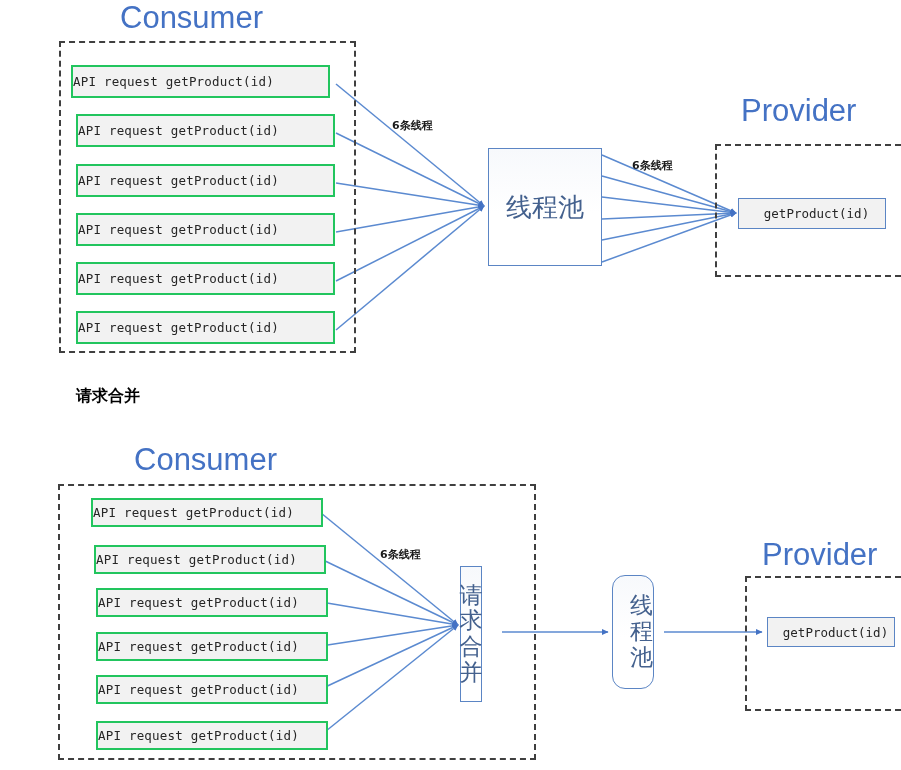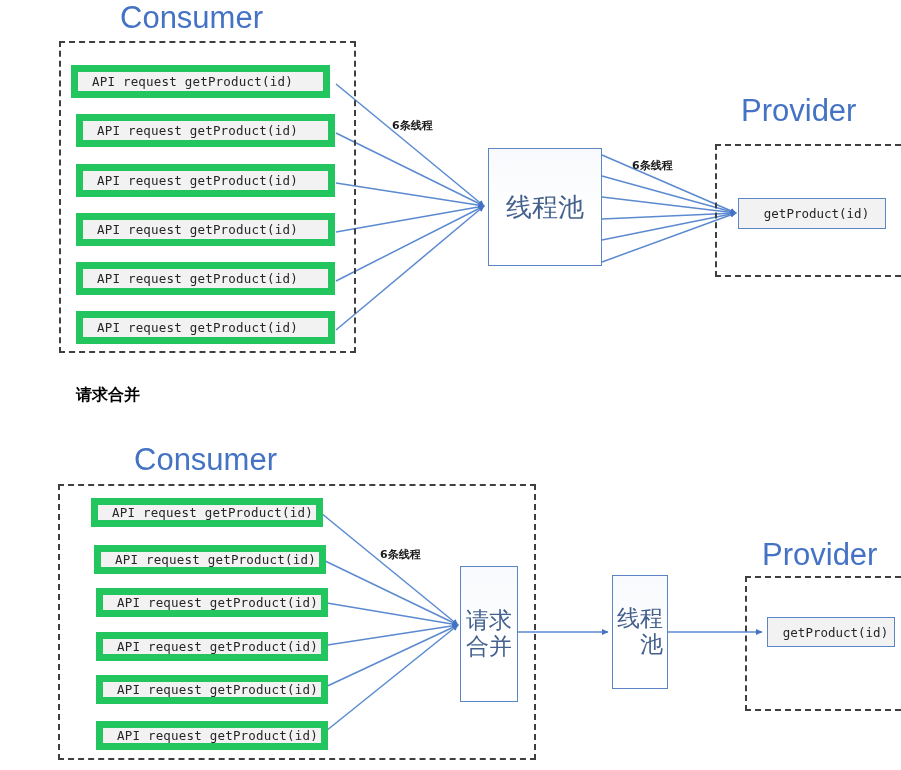--- a/index.html
+++ b/index.html
@@ -39,28 +39,28 @@
   .dashdot-box {
     position: absolute;
     border: 2px dashed #3F3F3F;
     box-sizing: border-box;
     background: transparent;
   }
   
   .api-box {
     position: absolute;
     box-sizing: border-box;
-    border: 7px solid #22c55e;
+    border: 2px solid #22c55e;
     background: #F2F2F2;
     color: #262626;
     font-family: "DejaVu Sans Mono", monospace;
     font-size: 12.5px;
     display: flex;
     align-items: center;
-    padding-left: 14px;
+    padding-left: 0;
     letter-spacing: 0.2px;
     white-space: nowrap;
   }
   
   .proc-box {
     position: absolute;
     box-sizing: border-box;
     border: 1px solid #5B85C4;
     background: linear-gradient(180deg,#F7F9FC 0%, #FFFFFF 55%);
     display: flex;
@@ -98,21 +98,21 @@
     font-family: "DejaVu Sans", sans-serif;
     font-size: 11px;
     font-weight: 700;
     white-space: nowrap;
     line-height: 1;
   }
   
   .caption {
     position: absolute;
     color: #000000;
-    font-family: Liberation Mono, monospace;
+    font-family: Liberation Sans, sans-serif;
     font-size: 16px;
     font-weight: 700;
     white-space: nowrap;
     line-height: 1;
   }
 </style>
 </head>
 <body>
 
 <div id="canvas">
@@ -190,24 +190,24 @@
 
   <div class="api-box" style="left:55px; top:498px; width:232px; height:29px;">API request getProduct(id)</div>
   <div class="api-box" style="left:58px; top:545px; width:232px; height:29px;">API request getProduct(id)</div>
   <div class="api-box" style="left:60px; top:588px; width:232px; height:29px;">API request getProduct(id)</div>
   <div class="api-box" style="left:60px; top:632px; width:232px; height:29px;">API request getProduct(id)</div>
   <div class="api-box" style="left:60px; top:675px; width:232px; height:29px;">API request getProduct(id)</div>
   <div class="api-box" style="left:60px; top:721px; width:232px; height:29px;">API request getProduct(id)</div>
 
   <div class="edge-label" style="left:344px; top:549px;">6条线程</div>
 
-  <div class="proc-box vertical" style="left:424px; top:566px; width:58px; height:136px;">请求
+  <div class="proc-box vertical" style="left:424px; top:566px; width:22px; height:136px;">请求
 合并</div>
 
-  <div class="proc-box vertical" style="left:576px; top:575px; width:56px; height:114px;">线程
+  <div class="proc-box vertical" style="left:576px; top:575px; width:42px; height:114px;border-radius:13px;">线程
 池</div>
 
   <div class="section-title" style="left:726px; top:539px;">Provider</div>
 
   <div class="dashdot-box" style="left:709px; top:576px; width:176px; height:135px;"></div>
 
   <div class="endpoint-box" style="left:731px; top:617px; width:128px; height:30px;">getProduct(id)</div>
 
 </div>
 

